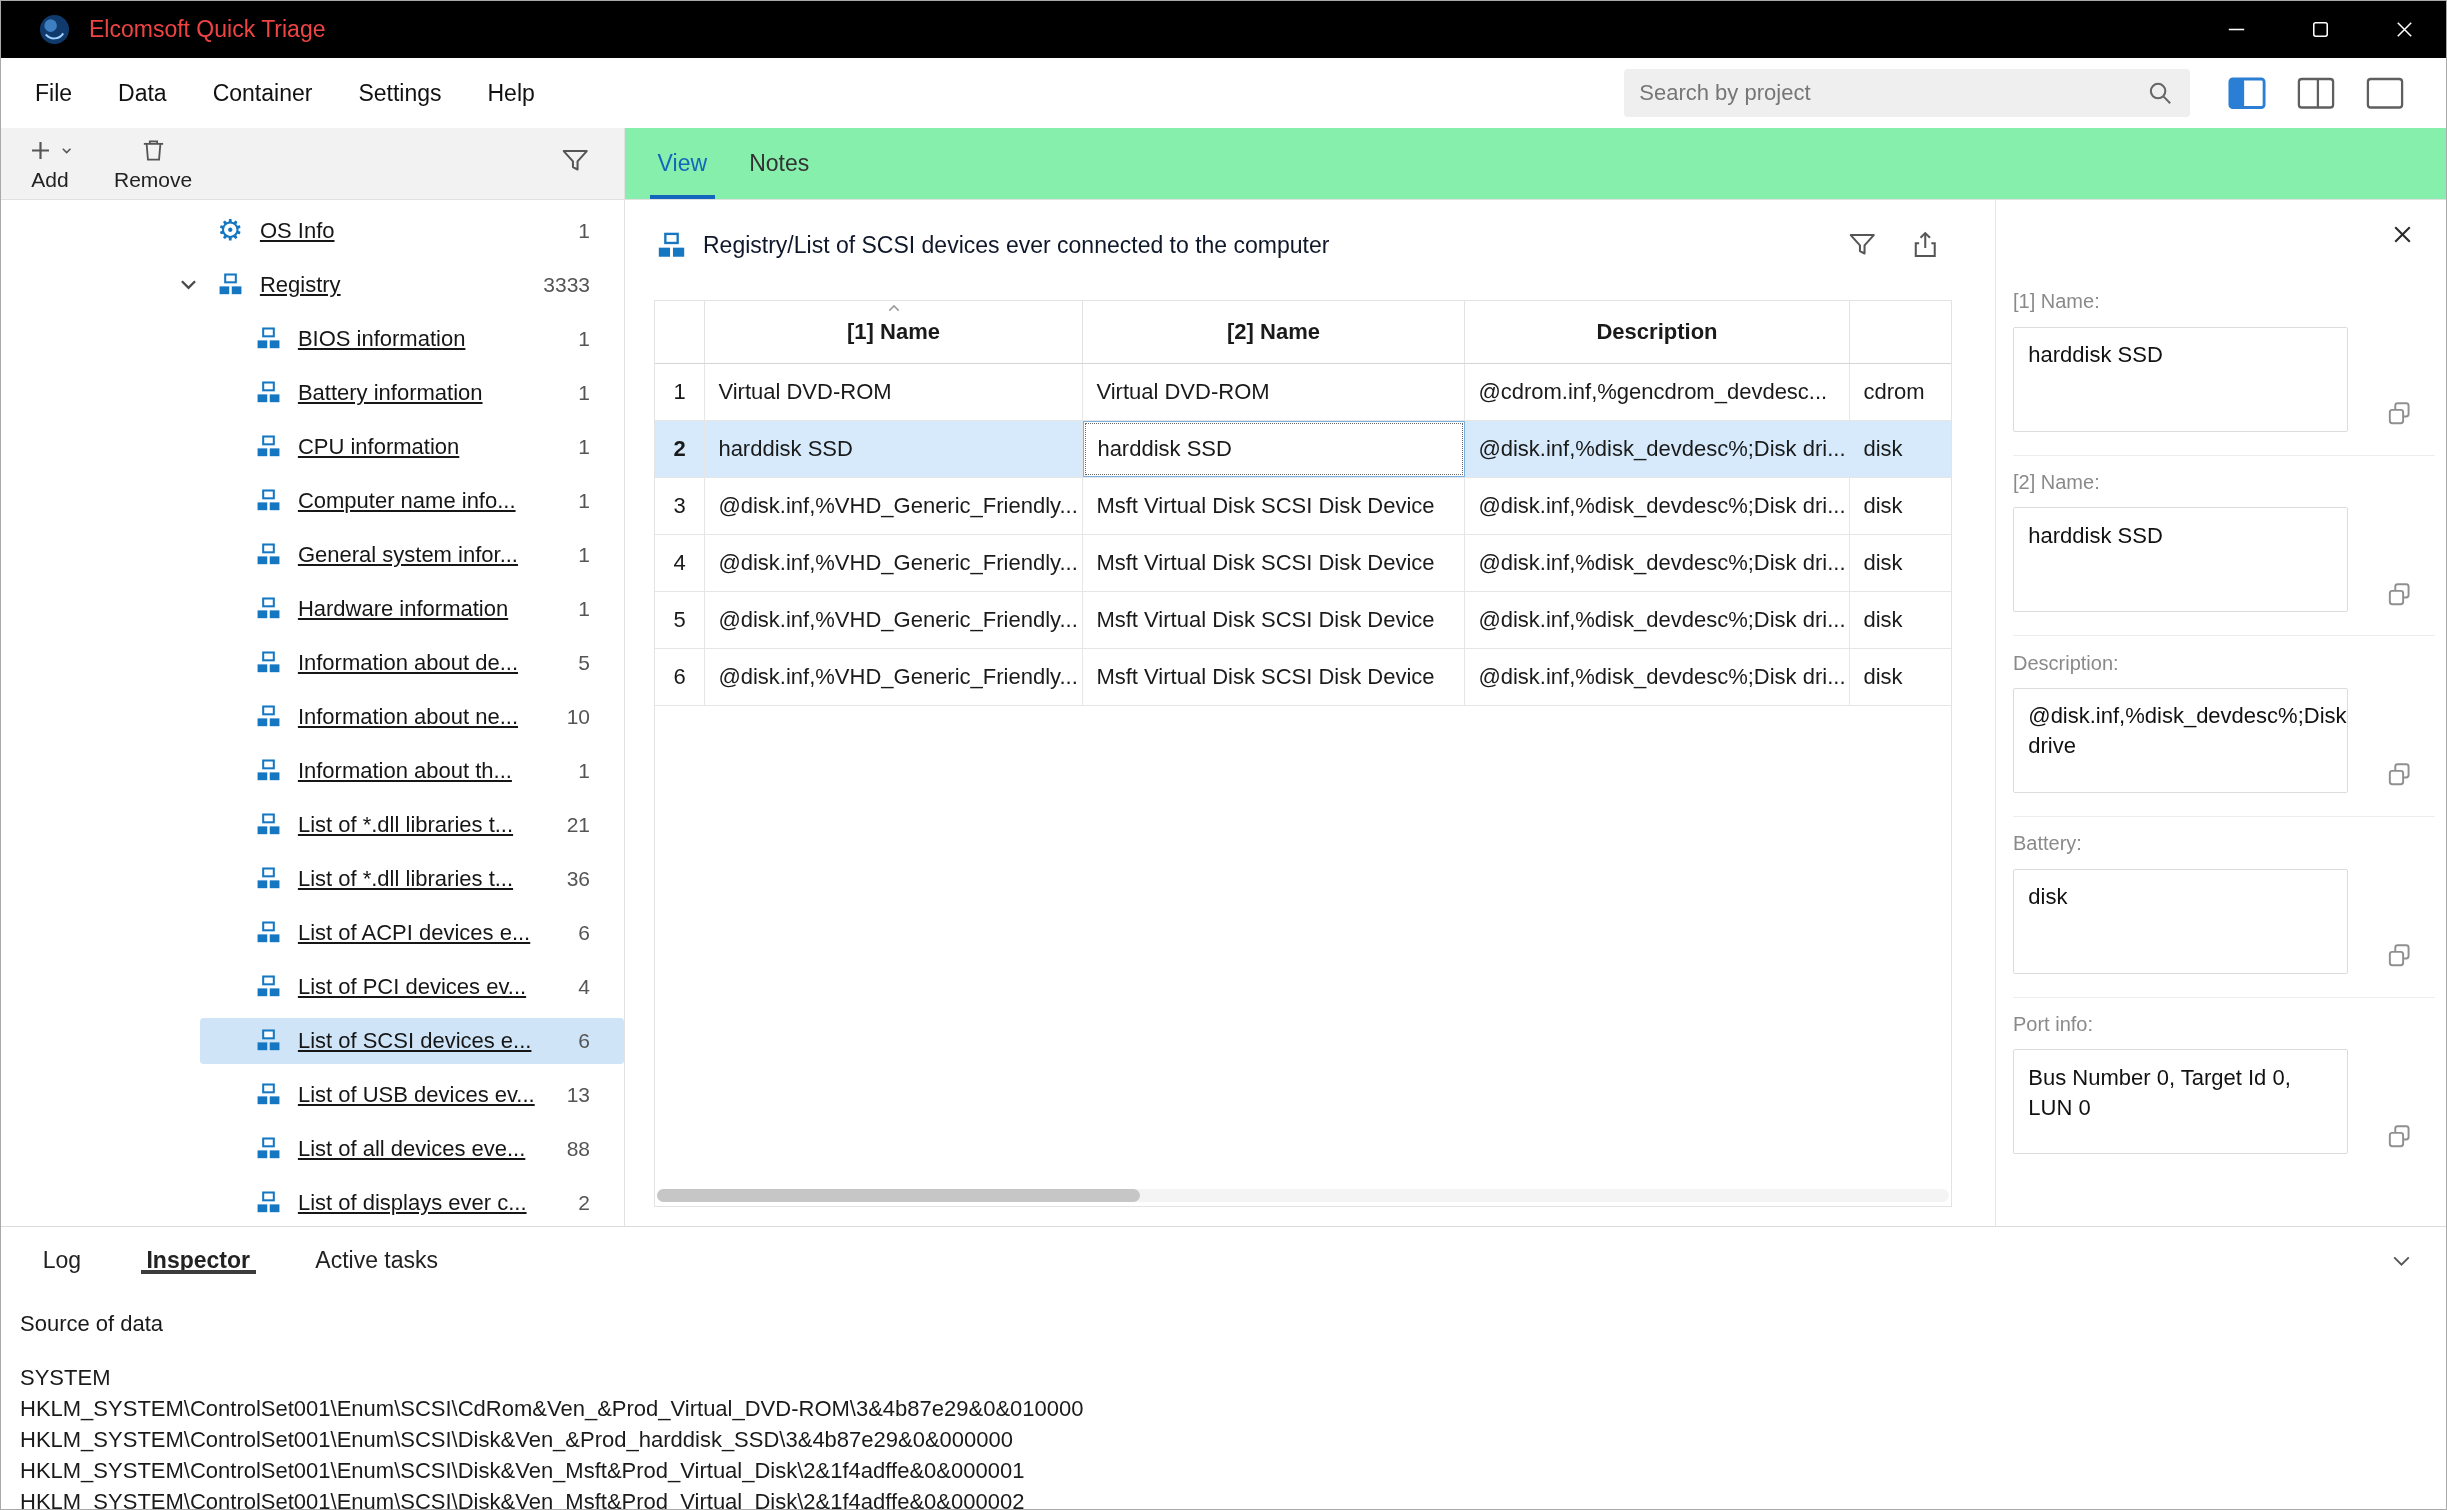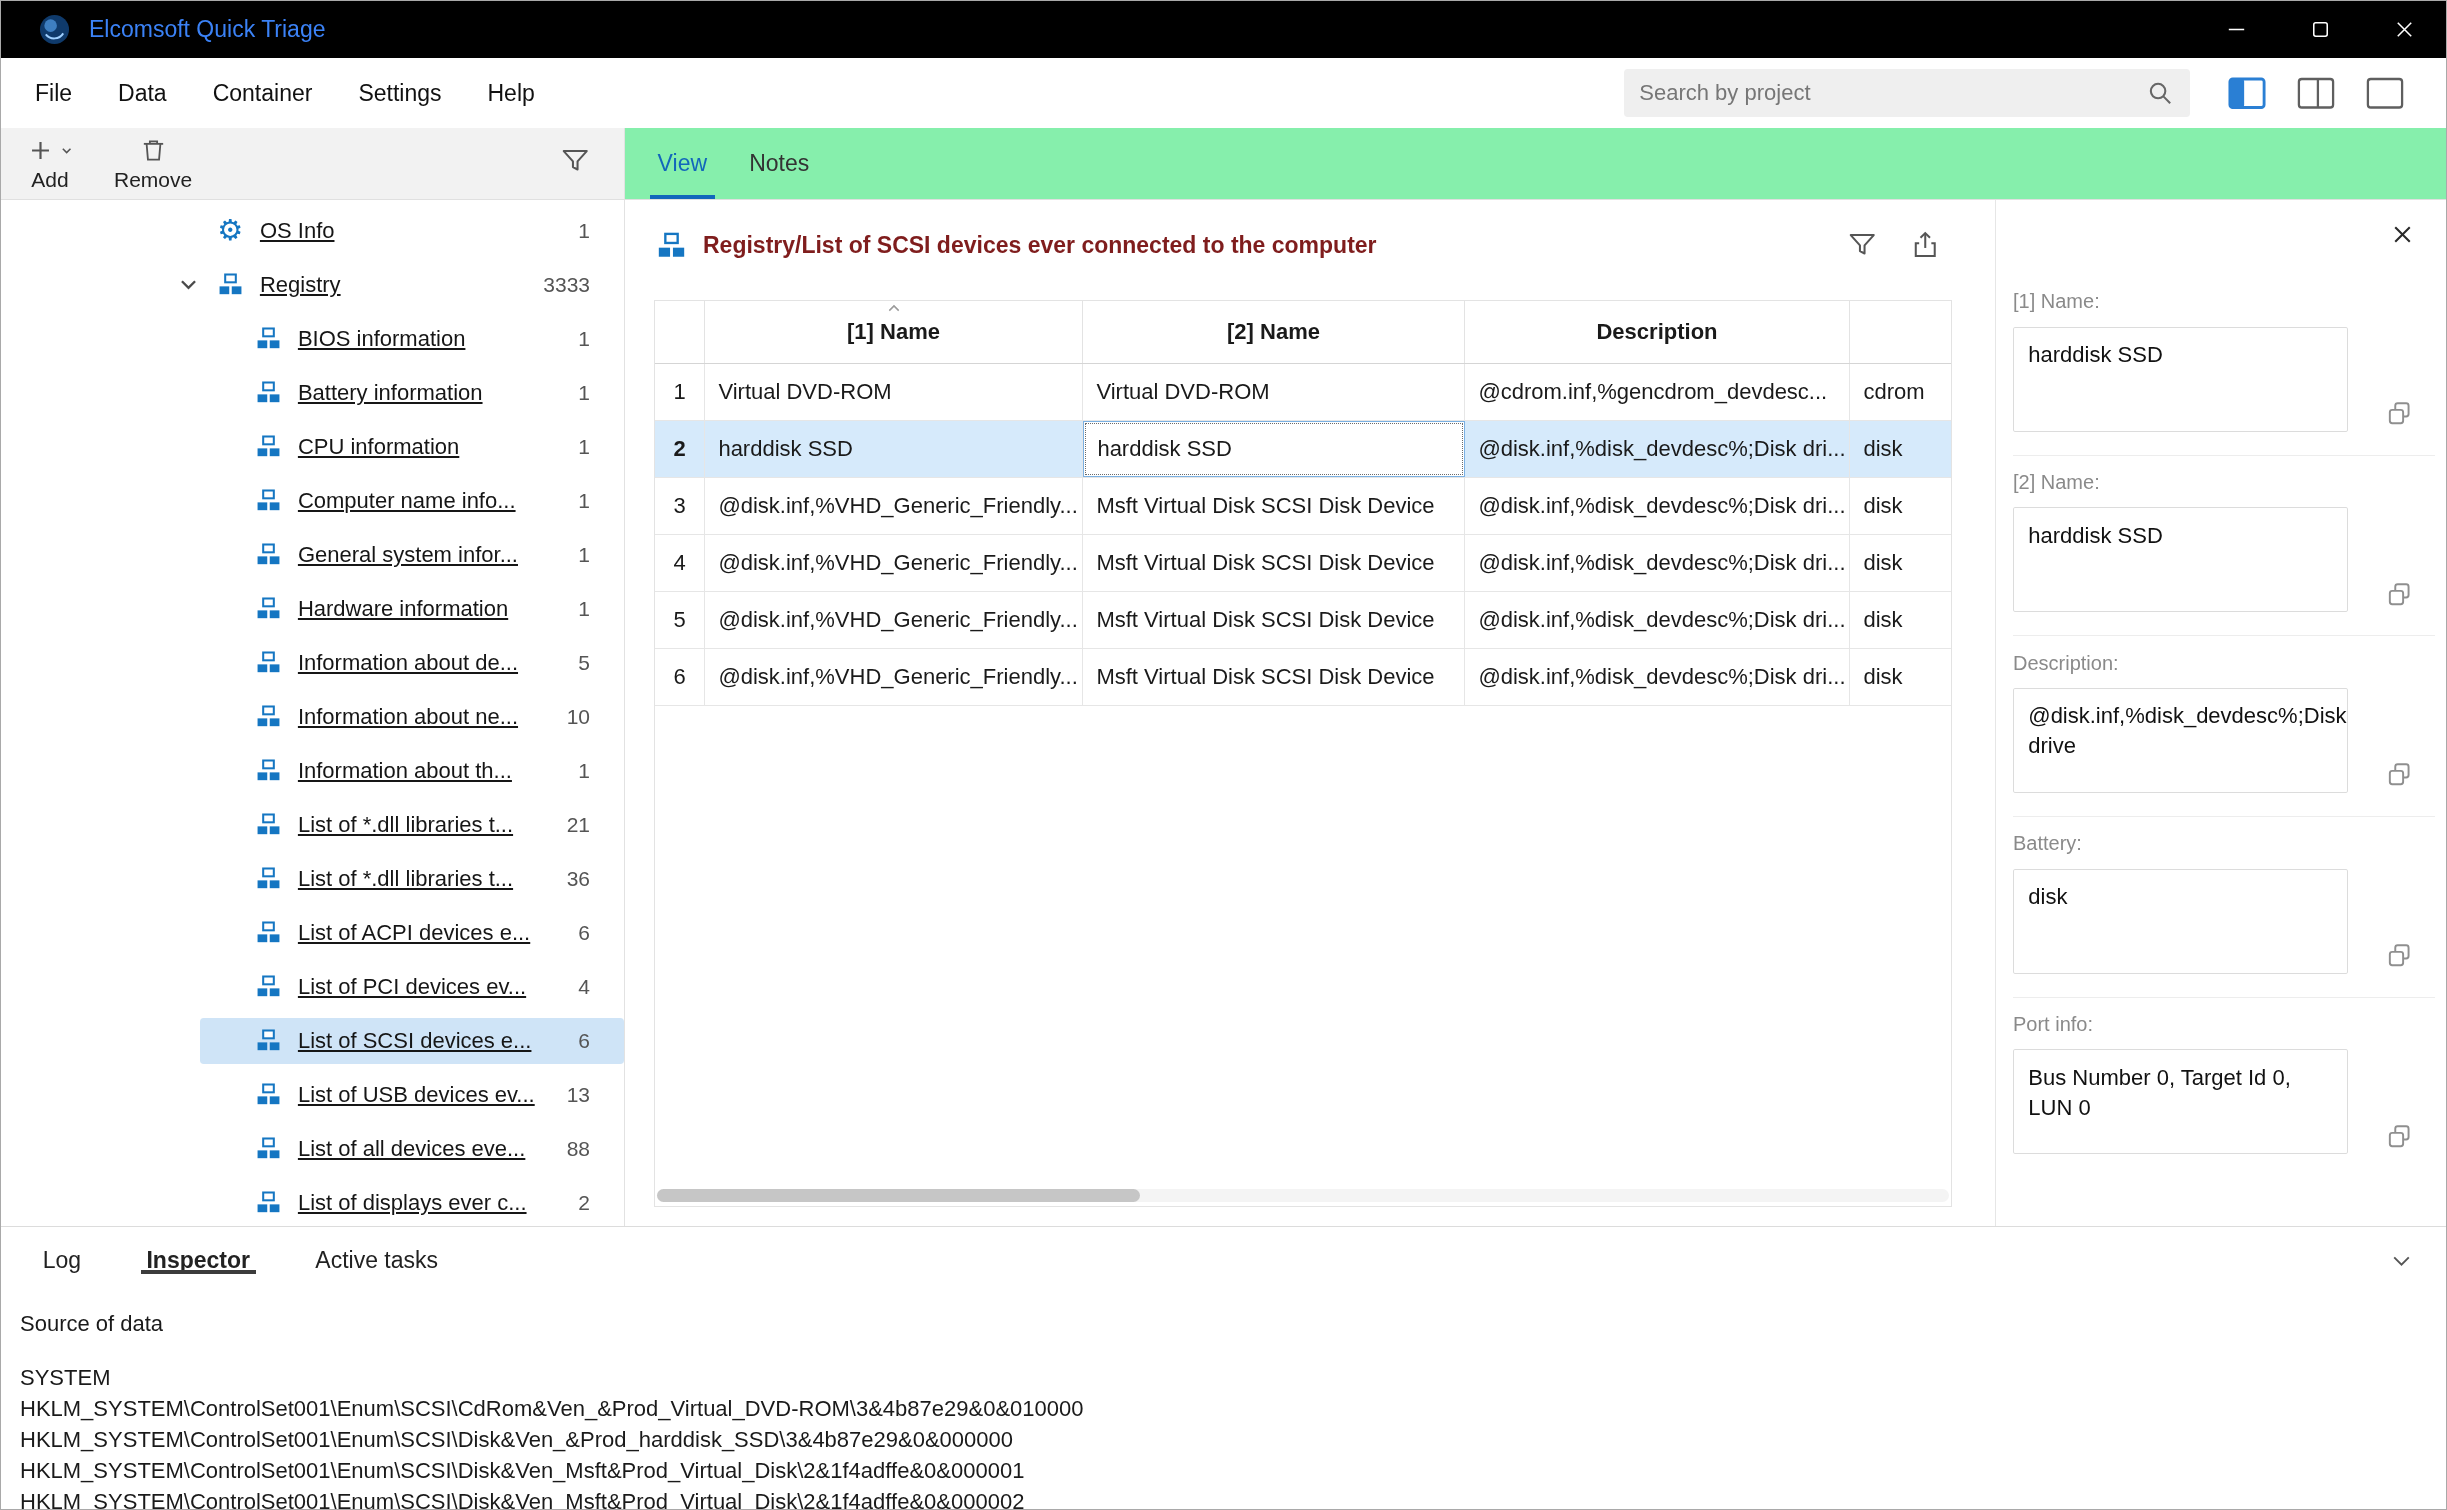--- a/index.html
+++ b/index.html
@@ -1,21 +1,21 @@
 <!DOCTYPE html>
 <html><head>
 <meta charset="utf-8">
 <style>
   * { margin:0; padding:0; box-sizing:border-box; }
   html,body { width:2447px; height:1510px; overflow:hidden; }
   body { font-family:"Liberation Sans","DejaVu Sans",sans-serif; font-size:22px; color:#1a1a1a; background:#fff; }
   #app { position:relative; width:2447px; height:1510px; border:1px solid #a9a9a9; background:#fff; overflow:hidden; }
 
   
-  #titlebar { position:absolute; top:0; left:0; width:100%; height:57px; background:#000; display:flex; align-items:center; padding-left:38px; color:#3b82f6; }
+  #titlebar { position:absolute; top:0; left:0; width:100%; height:57px; background:#000; display:flex; align-items:center; padding-left:38px; color:#ef4444; }
   .app-logo { width:31px; height:31px; margin-right:19px; flex:none; }
   #title-text { font-size:23px; }
   #win-controls { margin-left:auto; display:flex; height:100%; }
   .win-btn { width:84px; height:100%; display:flex; align-items:center; justify-content:center; cursor:default; }
 
   
   #menubar { position:absolute; top:57px; left:0; width:100%; height:70px; background:#fff; display:flex; align-items:center; padding-left:34px; }
   .menu-item { margin-right:46px; font-size:23px; color:#111; }
   #searchbox { margin-left:auto; width:566px; height:48px; background:#efefef; border-radius:3.8px; display:flex; align-items:center; padding:0 15.3px;gap:24px; }
   #searchbox input { flex:1; border:none; outline:none; background:transparent; font-family:inherit; font-size:22px; color:#333; }
@@ -45,21 +45,21 @@
   .tree-row.selected .tree-inner { background:#cfe4f7; }
   .chev { width:52px; flex:none; display:flex; align-items:center; justify-content:center; }
   .tree-ic { width:32.5px; flex:none; display:flex; align-items:center; justify-content:center; margin-right:13.4px; }
   .gear-glyph { font-size:29px; line-height:1; color:#1576c2; }
   .tree-label { font-size:22px; color:#161616; white-space:nowrap;text-decoration:underline; }
   .tree-count { margin-left:auto; font-size:21px; color:#555; }
 
   
   #main { position:absolute; top:199px; left:624px; width:1370px; height:1027px; background:#fff; }
   #content-header { position:absolute; left:32px; top:23px; right:0; height:44px; display:flex; align-items:center; }
-  #content-title { margin-left:17px; color:#7f1d1d; font-size:23px;font-weight:bold; }
+  #content-title { margin-left:17px; color:#0f172a; font-size:23px; }
   #content-filter { position:absolute; right:117px; top:5.7px; }
   #content-share { position:absolute; right:54px; top:5.7px; }
 
   #data-table { position:absolute; left:29px; top:100px; width:1298px; height:907px; border:1px solid #e3e3e3; }
   .t-header { display:grid; grid-template-columns:50px 378px 382px 385px 101px; height:63px; border-bottom:1px solid #d5d5d5; }
   .th { position:relative; display:flex; align-items:center; justify-content:center; font-weight:bold; font-size:22px; border-right:1px solid #e3e3e3; }
   .th:last-child { border-right:none; }
   .sort-caret { position:absolute; top:1.9px; left:50%; transform:translateX(-50%); }
   .t-row { display:grid; grid-template-columns:50px 378px 382px 385px 101px; height:57px; border-bottom:1px solid #e6e6e6; }
   .t-row.selected { background:#d6eafb; }

